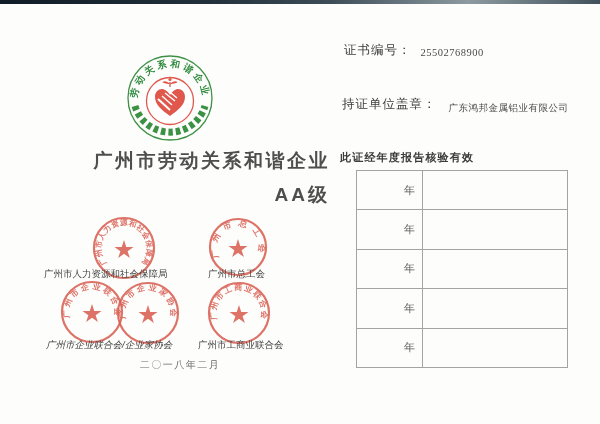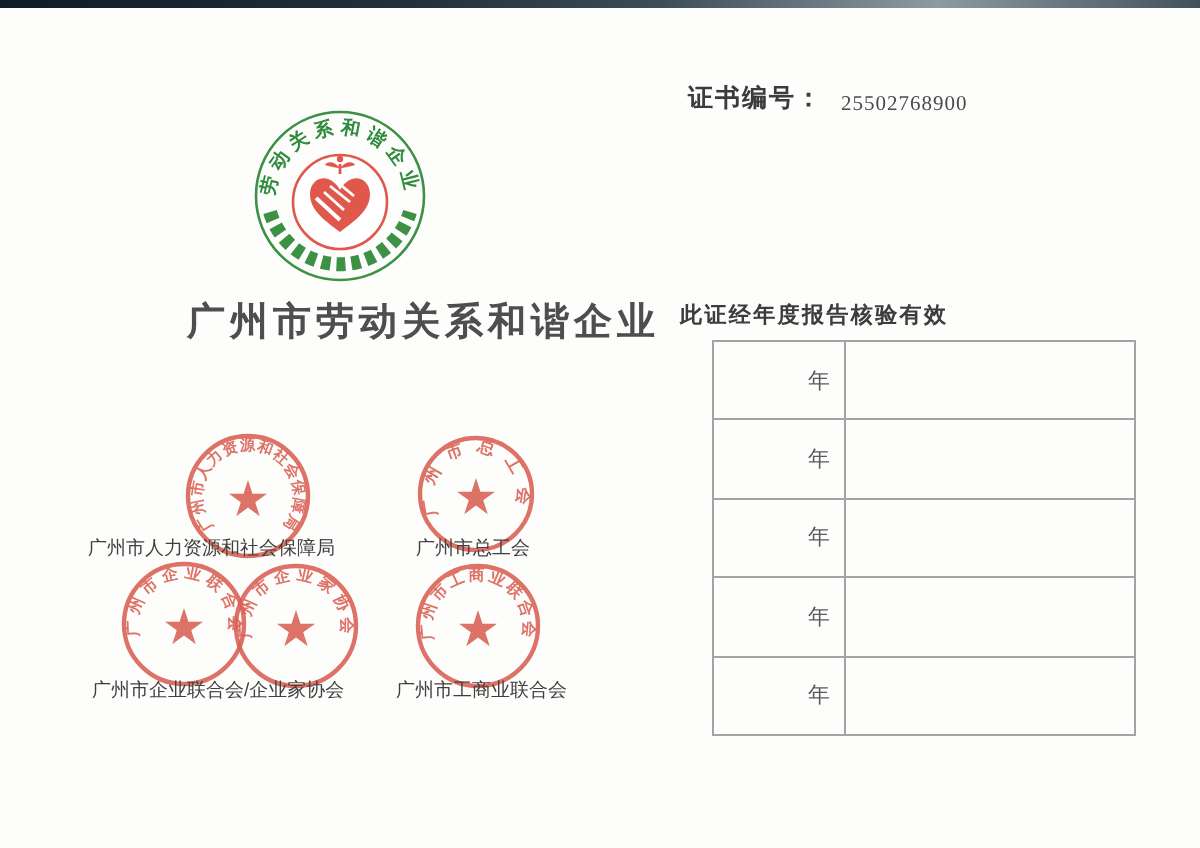--- a/index.html
+++ b/index.html
@@ -15,29 +15,29 @@
   .emblem{position:absolute;left:126px;top:54px;width:88px;height:88px;}
   .title-line{position:absolute;left:30px;width:300px;text-align:right;font-weight:bold;color:#4e4e4e;}
   .title-1{top:148px;font-size:19px;letter-spacing:2.5px;}
   .title-2{top:182px;font-size:19px;letter-spacing:3px;}
   .seals{position:absolute;left:40px;top:210px;width:280px;height:140px;}
   .seal{opacity:.88;}
   .seal-text{font-family:"Liberation Sans","DejaVu Sans",sans-serif;font-weight:bold;fill:#d95f53;}
   .seal-label{position:absolute;font-size:9.5px;color:#3f3f3f;white-space:nowrap;}
   .lbl-1{left:44px;top:268px;}
   .lbl-2{left:208px;top:268px;}
-  .lbl-3{left:46px;top:339px;}
+  .lbl-3{left:46px;top:339px;font-style:italic;}
   .lbl-4{left:198px;top:339px;}
   .issue-date{position:absolute;left:40px;top:358px;width:280px;text-align:center;
     font-size:10px;letter-spacing:1.5px;color:#6a6a6a;}
   
   .field-row{position:absolute;white-space:nowrap;}
   .row-certno{left:344px;top:40px;}
   .row-holder{left:342px;top:94px;}
-  .field-label{font-size:12.5px;font-weight:bold;color:#3c3c3c;letter-spacing:1px;}
+  .field-label{font-size:12.5px;font-weight:normal;color:#3c3c3c;letter-spacing:1px;}
   .field-value{font-family:"Liberation Serif","DejaVu Serif",serif;font-size:10.5px;color:#4a4a4a;
     margin-left:9px;letter-spacing:.5px;position:relative;top:2px;}
   .holder-value{font-size:9.5px;margin-left:12px;top:3px;}
   .verify-heading{position:absolute;left:340px;top:150px;font-size:11px;font-weight:bold;
     color:#3c3c3c;letter-spacing:1.2px;white-space:nowrap;}
   .verify-table{position:absolute;left:356px;top:170px;width:212px;height:198px;
     border-collapse:collapse;table-layout:fixed;}
   .verify-table td{border:1px solid #a3a3a3;}
   .verify-table td.year{width:57px;text-align:right;padding-right:7px;
     font-size:11px;color:#5a5a5a;}
@@ -69,20 +69,21 @@
       <path d="M44,62 C36,56 29,51 29,43 C29,37 34,34 38,35.5 C41,36.6 43,39 44,41
                C45,39 47,36.6 50,35.5 C54,34 59,37 59,43 C59,51 52,56 44,62 Z" fill="#e0584c"></path>
       <path d="M32,45 L44,56" stroke="#ffffff" stroke-width="2" fill="none"></path>
       <path d="M36,42 L46,51" stroke="#ffffff" stroke-width="1.4" fill="none"></path>
       <path d="M39,39 L49,47" stroke="#ffffff" stroke-width="1.4" fill="none"></path>
       <path d="M42,36.5 L51,44" stroke="#ffffff" stroke-width="1.4" fill="none"></path>
     </g>
   </svg>
 
   <div class="title-line title-1">广州市劳动关系和谐企业</div>
+  <div class="title-line title-2">AA级</div>
 
   <svg class="seals" viewBox="0 0 280 140">
     <defs>
       <path id="star" d="M0,-10 L2.23,-3.07 L9.51,-3.09 L3.61,1.17 L5.88,8.09 L0,3.8
                          L-5.88,8.09 L-3.61,1.17 L-9.51,-3.09 L-2.23,-3.07 Z"></path>
       <path id="arcA" d="M66.4,52.8 A23,23 0 1 1 101.6,52.8"></path>
       <path id="arcB" d="M181.9,50.5 A21,21 0 1 1 214.1,50.5"></path>
       <path id="arcC" d="M34.4,116.8 A23,23 0 1 1 69.6,116.8"></path>
       <path id="arcD" d="M90.4,117.8 A23,23 0 1 1 125.6,117.8"></path>
       <path id="arcE" d="M181.4,117.8 A23,23 0 1 1 216.6,117.8"></path>
@@ -127,25 +128,29 @@
         <textPath href="#arcE" startOffset="50%" text-anchor="middle">广州市工商业联合会</textPath>
       </text>
     </g>
   </svg>
 
   <div class="seal-label lbl-1">广州市人力资源和社会保障局</div>
   <div class="seal-label lbl-2">广州市总工会</div>
   <div class="seal-label lbl-3">广州市企业联合会/企业家协会</div>
   <div class="seal-label lbl-4">广州市工商业联合会</div>
 
+  <div class="issue-date">二〇一八年二月</div>
 
   <div class="field-row row-certno">
     <span class="field-label">证书编号：</span><span class="field-value">25502768900</span>
   </div>
 
+  <div class="field-row row-holder">
+    <span class="field-label">持证单位盖章：</span><span class="field-value holder-value">广东鸿邦金属铝业有限公司</span>
+  </div>
 
   <div class="verify-heading">此证经年度报告核验有效</div>
 
   <table class="verify-table">
     <tbody>
         <tr>
       <td class="year">年</td>
       <td></td>
     </tr>
     <tr>

